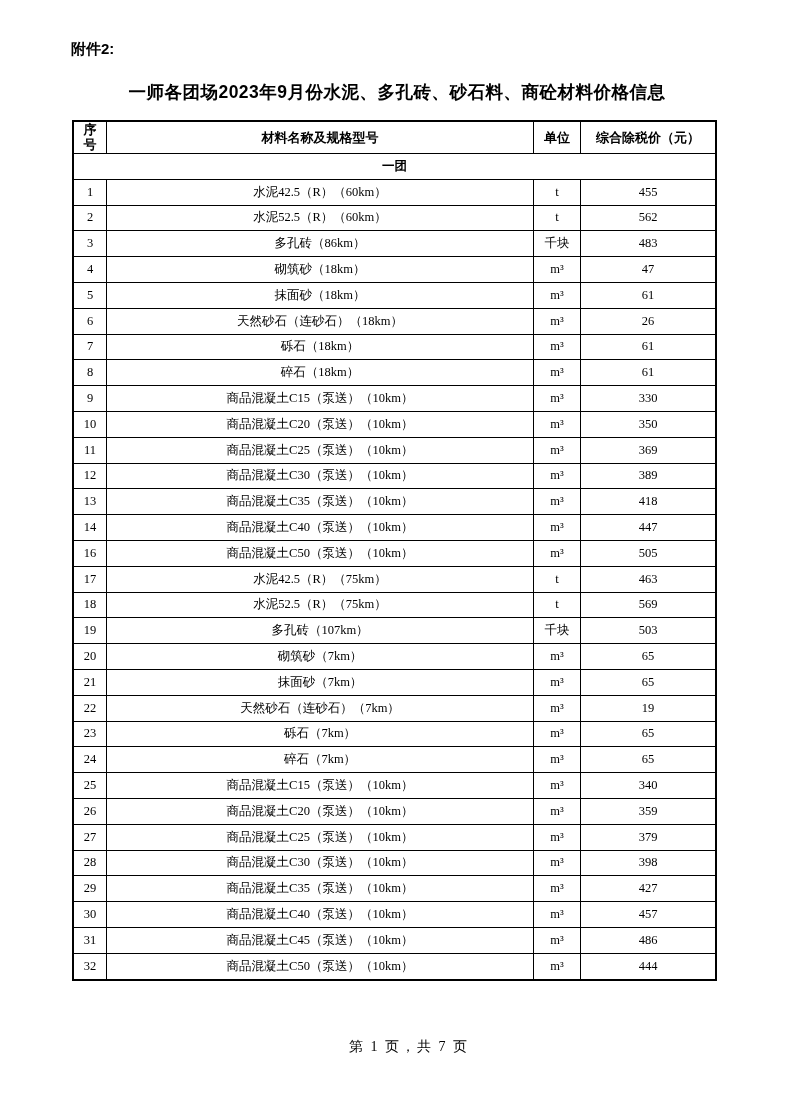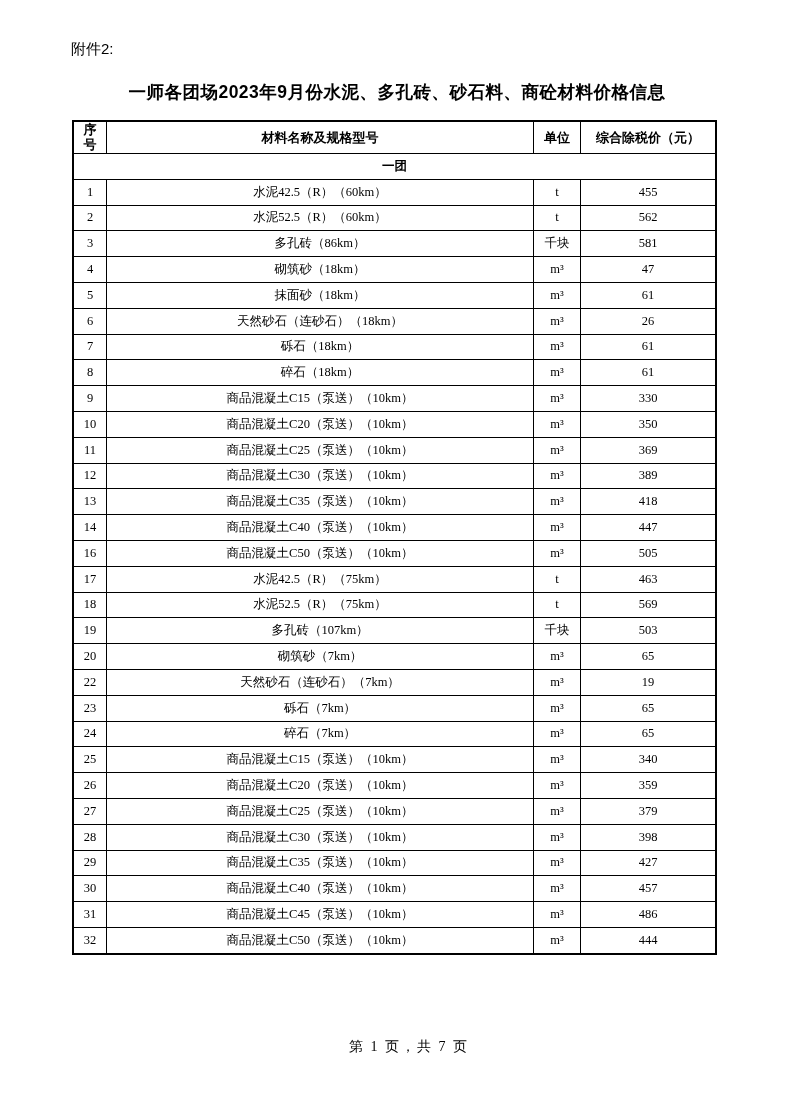--- a/index.html
+++ b/index.html
@@ -10,21 +10,21 @@
     background: #ffffff;
     color: #000000;
     font-family: "Liberation Serif", "DejaVu Serif", serif;
     position: relative;
     overflow: hidden;
   }
   .attachment {
     position: absolute;
     left: 71px; top: 40px;
     font-family: "Liberation Sans", "DejaVu Sans", sans-serif;
-    font-weight: normal;
+    font-weight: bold;
     font-size: 15px;
   }
   .title {
     position: absolute;
     top: 80px; left: 0;
     width: 794px;
     margin: 0;
     text-align: center;
     font-family: "Liberation Sans", "DejaVu Sans", sans-serif;
     font-weight: bold;
@@ -109,21 +109,21 @@
       <tr>
         <td class="cell-no">2</td>
         <td class="cell-name">水泥52.5（R）（60km）</td>
         <td class="cell-unit">t</td>
         <td class="cell-price">562</td>
       </tr>
       <tr>
         <td class="cell-no">3</td>
         <td class="cell-name">多孔砖（86km）</td>
         <td class="cell-unit">千块</td>
-        <td class="cell-price">581</td>
+        <td class="cell-price">483</td>
       </tr>
       <tr>
         <td class="cell-no">4</td>
         <td class="cell-name">砌筑砂（18km）</td>
         <td class="cell-unit">m³</td>
         <td class="cell-price">47</td>
       </tr>
       <tr>
         <td class="cell-no">5</td>
         <td class="cell-name">抹面砂（18km）</td>
@@ -208,20 +208,26 @@
         <td class="cell-unit">千块</td>
         <td class="cell-price">503</td>
       </tr>
       <tr>
         <td class="cell-no">20</td>
         <td class="cell-name">砌筑砂（7km）</td>
         <td class="cell-unit">m³</td>
         <td class="cell-price">65</td>
       </tr>
       <tr>
+        <td class="cell-no">21</td>
+        <td class="cell-name">抹面砂（7km）</td>
+        <td class="cell-unit">m³</td>
+        <td class="cell-price">65</td>
+      </tr>
+      <tr>
         <td class="cell-no">22</td>
         <td class="cell-name">天然砂石（连砂石）（7km）</td>
         <td class="cell-unit">m³</td>
         <td class="cell-price">19</td>
       </tr>
       <tr>
         <td class="cell-no">23</td>
         <td class="cell-name">砾石（7km）</td>
         <td class="cell-unit">m³</td>
         <td class="cell-price">65</td>

